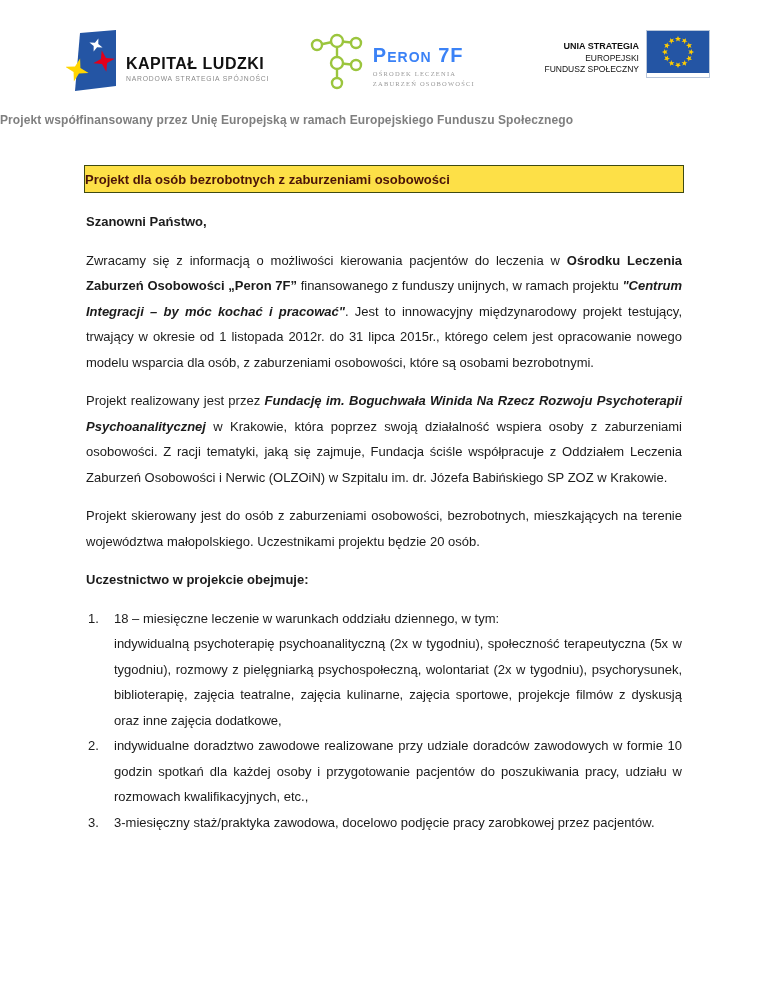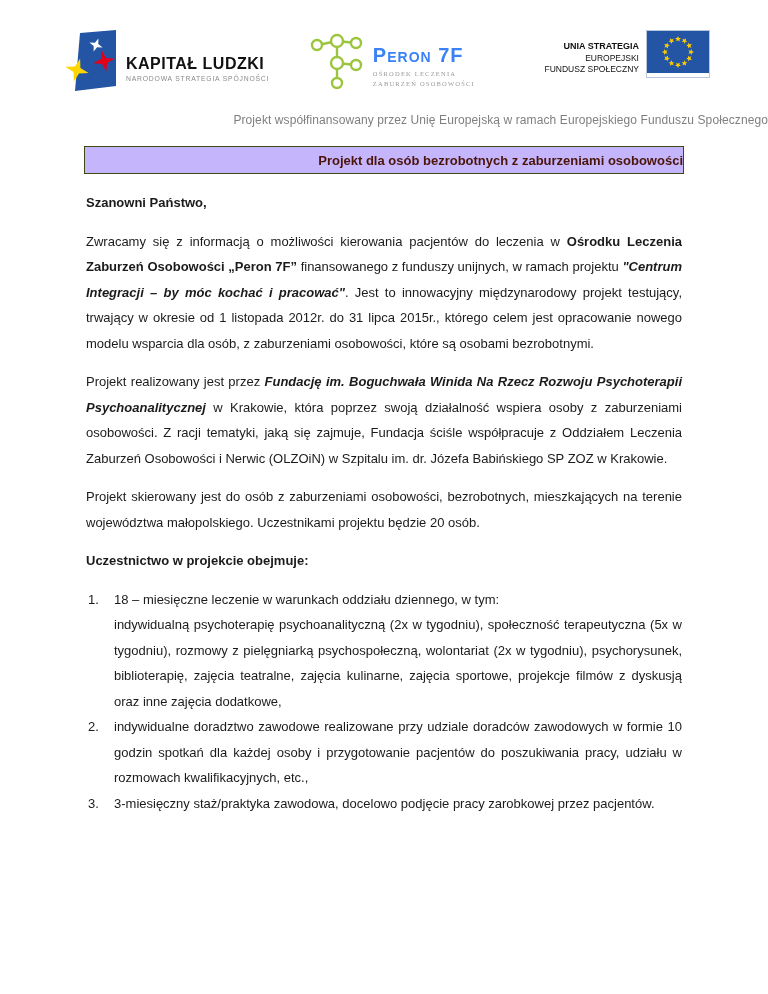--- a/index.html
+++ b/index.html
@@ -27,28 +27,28 @@
     font-family:"Liberation Serif","DejaVu Serif",serif;
     font-size:6.5px;color:#9a9a9a;letter-spacing:1.2px;text-transform:uppercase;line-height:1.5;margin-top:2px;
   }
   .logo-eu{display:flex;align-items:center;gap:7px;}
   .eu-text{text-align:right;padding-top:8px;line-height:1.35;}
   .eu-l1{font-size:9px;font-weight:700;color:#111;}
   .eu-l2,.eu-l3{font-size:8.5px;color:#111;}
   .eu-flag{border:1px solid #b9c6da;}
   
   .note{
-    margin-top:17px;text-align:right;
-    font-size:12px;font-weight:400;color:#7f7f7f;letter-spacing:.1px;
+    margin-top:17px;text-align:left;
+    font-size:12px;font-weight:700;color:#7f7f7f;letter-spacing:.1px;
   }
   
   .banner{
-    margin:19px auto 0 auto;width:598px;height:26px;
-    background:#c4b5fd;border:1.5px solid #3e4a12;
-    display:flex;align-items:center;justify-content:flex-end;
+    margin:38px auto 0 auto;width:598px;height:26px;
+    background:#fde047;border:1.5px solid #3e4a12;
+    display:flex;align-items:center;justify-content:flex-start;
   }
   .banner-title{font-size:13px;font-weight:700;color:#4a1408;}
   
   .content{width:596px;margin:16px auto 0 86px;font-size:13px;line-height:25.5px;}
   .salutation{font-weight:700;margin-bottom:13px;}
   .para{text-align:justify;margin:0 0 13px 0;}
   .b{font-weight:700;}
   .i{font-style:italic;}
   .list-heading{font-weight:700;margin:0 0 13px 0;}
   .li{position:relative;padding-left:28px;text-align:justify;}

